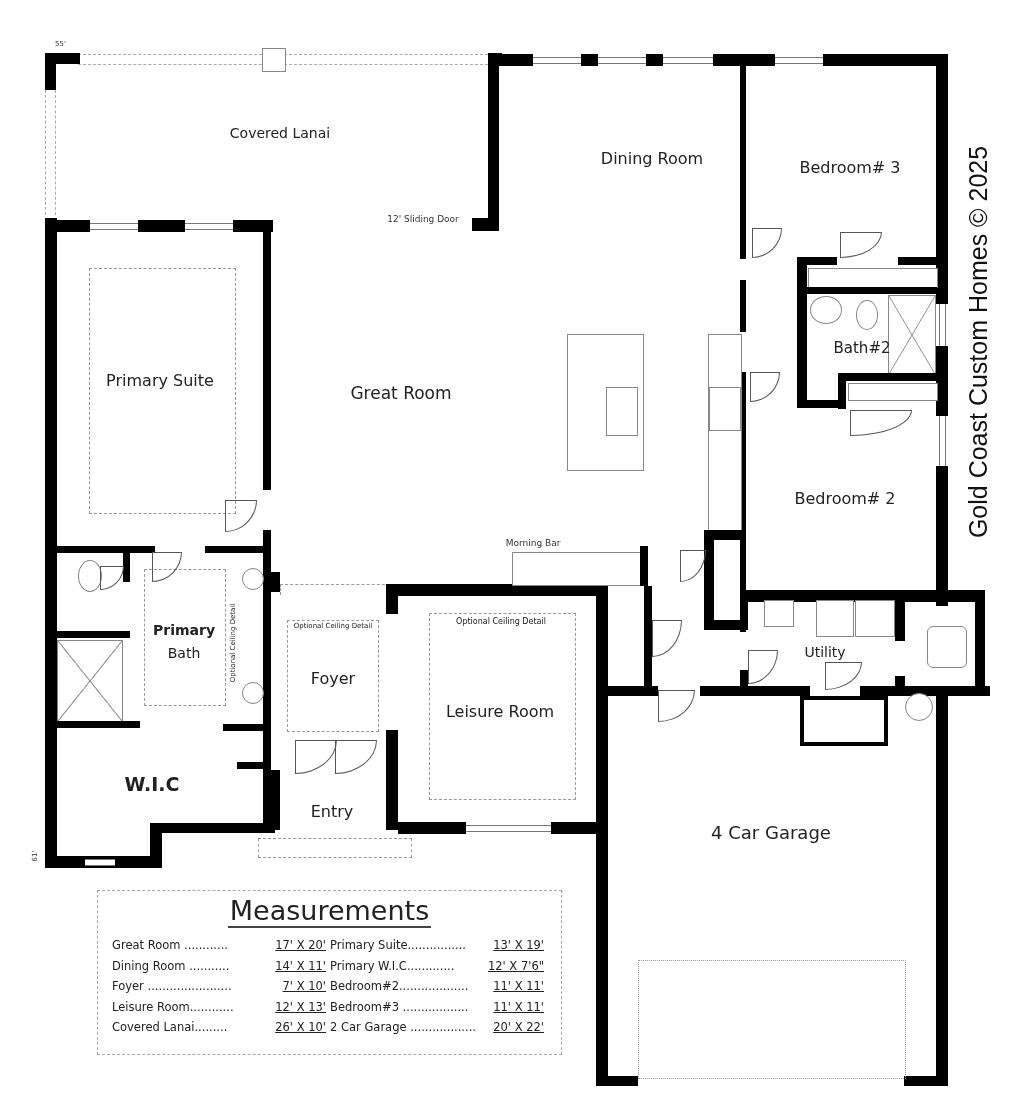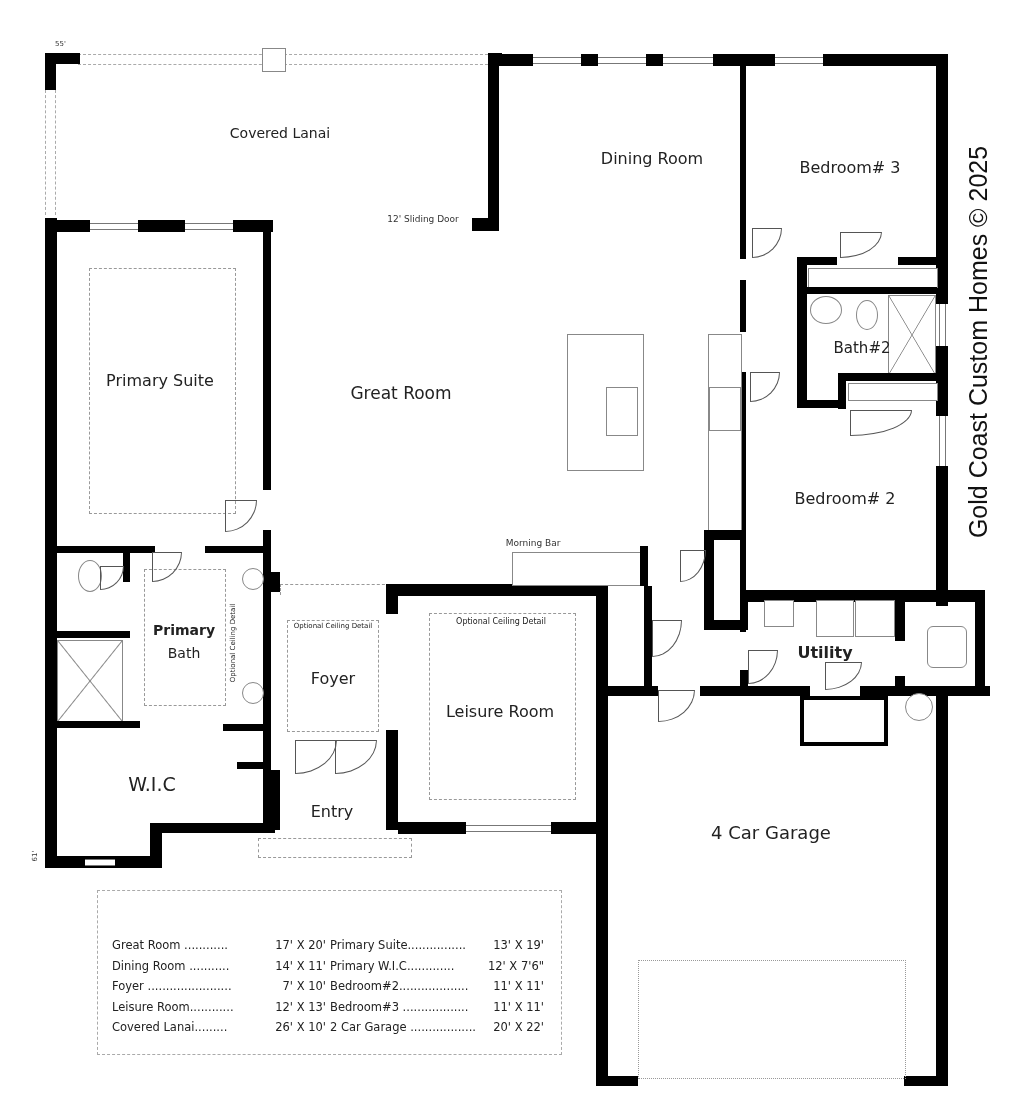--- a/index.html
+++ b/index.html
@@ -14,21 +14,21 @@
   .small{font-size:9px;color:#333;}
   .fix{position:absolute;border:1px solid #888;background:#fff;}
   .door{position:absolute;border:1px solid #555;border-radius:0 0 100% 0;}
   .watermark{position:absolute;left:978px;top:342px;transform:translate(-50%,-50%) rotate(-90deg);font-family:"Liberation Sans",sans-serif;font-size:25px;color:#111;white-space:nowrap;}
   .meas{position:absolute;left:97px;top:890px;width:465px;height:165px;border:1.5px dashed #aaa;box-sizing:border-box;}
   .meas h2{margin:0;position:absolute;left:0;right:0;top:4px;text-align:center;font-size:27px;font-weight:normal;font-family:"DejaVu Sans",sans-serif;}
   .meas h2 span{border-bottom:2px solid #444;padding:0 2px;}
   .mcol{position:absolute;top:44px;font-size:11.5px;line-height:20.5px;}
   .mrow{display:flex;justify-content:space-between;width:214px;}
   .mrow .n{white-space:nowrap;}
-  .mrow .v{white-space:nowrap;}
+  .mrow .v{white-space:nowrap;text-decoration:underline;}
   .dimtag{position:absolute;font-size:7px;color:#333;}
 </style>
 </head>
 <body>
 
 <div class="plan">
 
   <div class="dd" style="left:78px;top:54px;width:410px;height:9px;border-left:none;border-right:none;"></div>
   <div class="dd" style="left:45px;top:90px;width:9px;height:125px;border-top:none;border-bottom:none;"></div>
   <div class="fix" style="left:262px;top:48px;width:22px;height:22px;"></div>
@@ -176,28 +176,29 @@
   <span class="lbl" style="left:160px;top:380px;font-size:16px;">Primary Suite</span>
   <span class="lbl" style="left:401px;top:393px;font-size:17px;">Great Room</span>
   <span class="lbl small" style="left:533px;top:543px;">Morning Bar</span>
   <span class="lbl" style="left:184px;top:630px;font-size:14px;font-weight:bold;">Primary</span>
   <span class="lbl" style="left:184px;top:653px;font-size:14px;">Bath</span>
   <span class="lbl" style="left:233px;top:643px;font-size:7px;transform:translate(-50%,-50%) rotate(-90deg);">Optional Ceiling Detail</span>
   <span class="lbl" style="left:333px;top:626px;font-size:7px;">Optional Ceiling Detail</span>
   <span class="lbl" style="left:333px;top:678px;font-size:16px;">Foyer</span>
   <span class="lbl" style="left:501px;top:621px;font-size:8px;">Optional Ceiling Detail</span>
   <span class="lbl" style="left:500px;top:711px;font-size:16px;">Leisure Room</span>
-  <span class="lbl" style="left:825px;top:652px;font-size:16px;font-weight:bold;">Utility</span>
-  <span class="lbl" style="left:152px;top:784px;font-size:19px;">W.I.C</span>
+  <span class="lbl" style="left:825px;top:652px;font-size:14px;">Utility</span>
+  <span class="lbl" style="left:152px;top:784px;font-size:19px;font-weight:bold;">W.I.C</span>
   <span class="lbl" style="left:332px;top:811px;font-size:16px;">Entry</span>
   <span class="lbl" style="left:771px;top:832px;font-size:18px;">4  Car Garage</span>
 
   <span class="watermark">Gold Coast Custom Homes © 2025</span>
 
   <div class="meas">
+    <h2><span>Measurements</span></h2>
     <div class="mcol" style="left:14px;">
       <div class="mrow">
           <span class="n">Great Room ............</span>
           <span class="v">17' X 20'</span>
         </div>
       <div class="mrow">
           <span class="n">Dining Room ...........</span>
           <span class="v">14' X 11'</span>
         </div>
       <div class="mrow">

